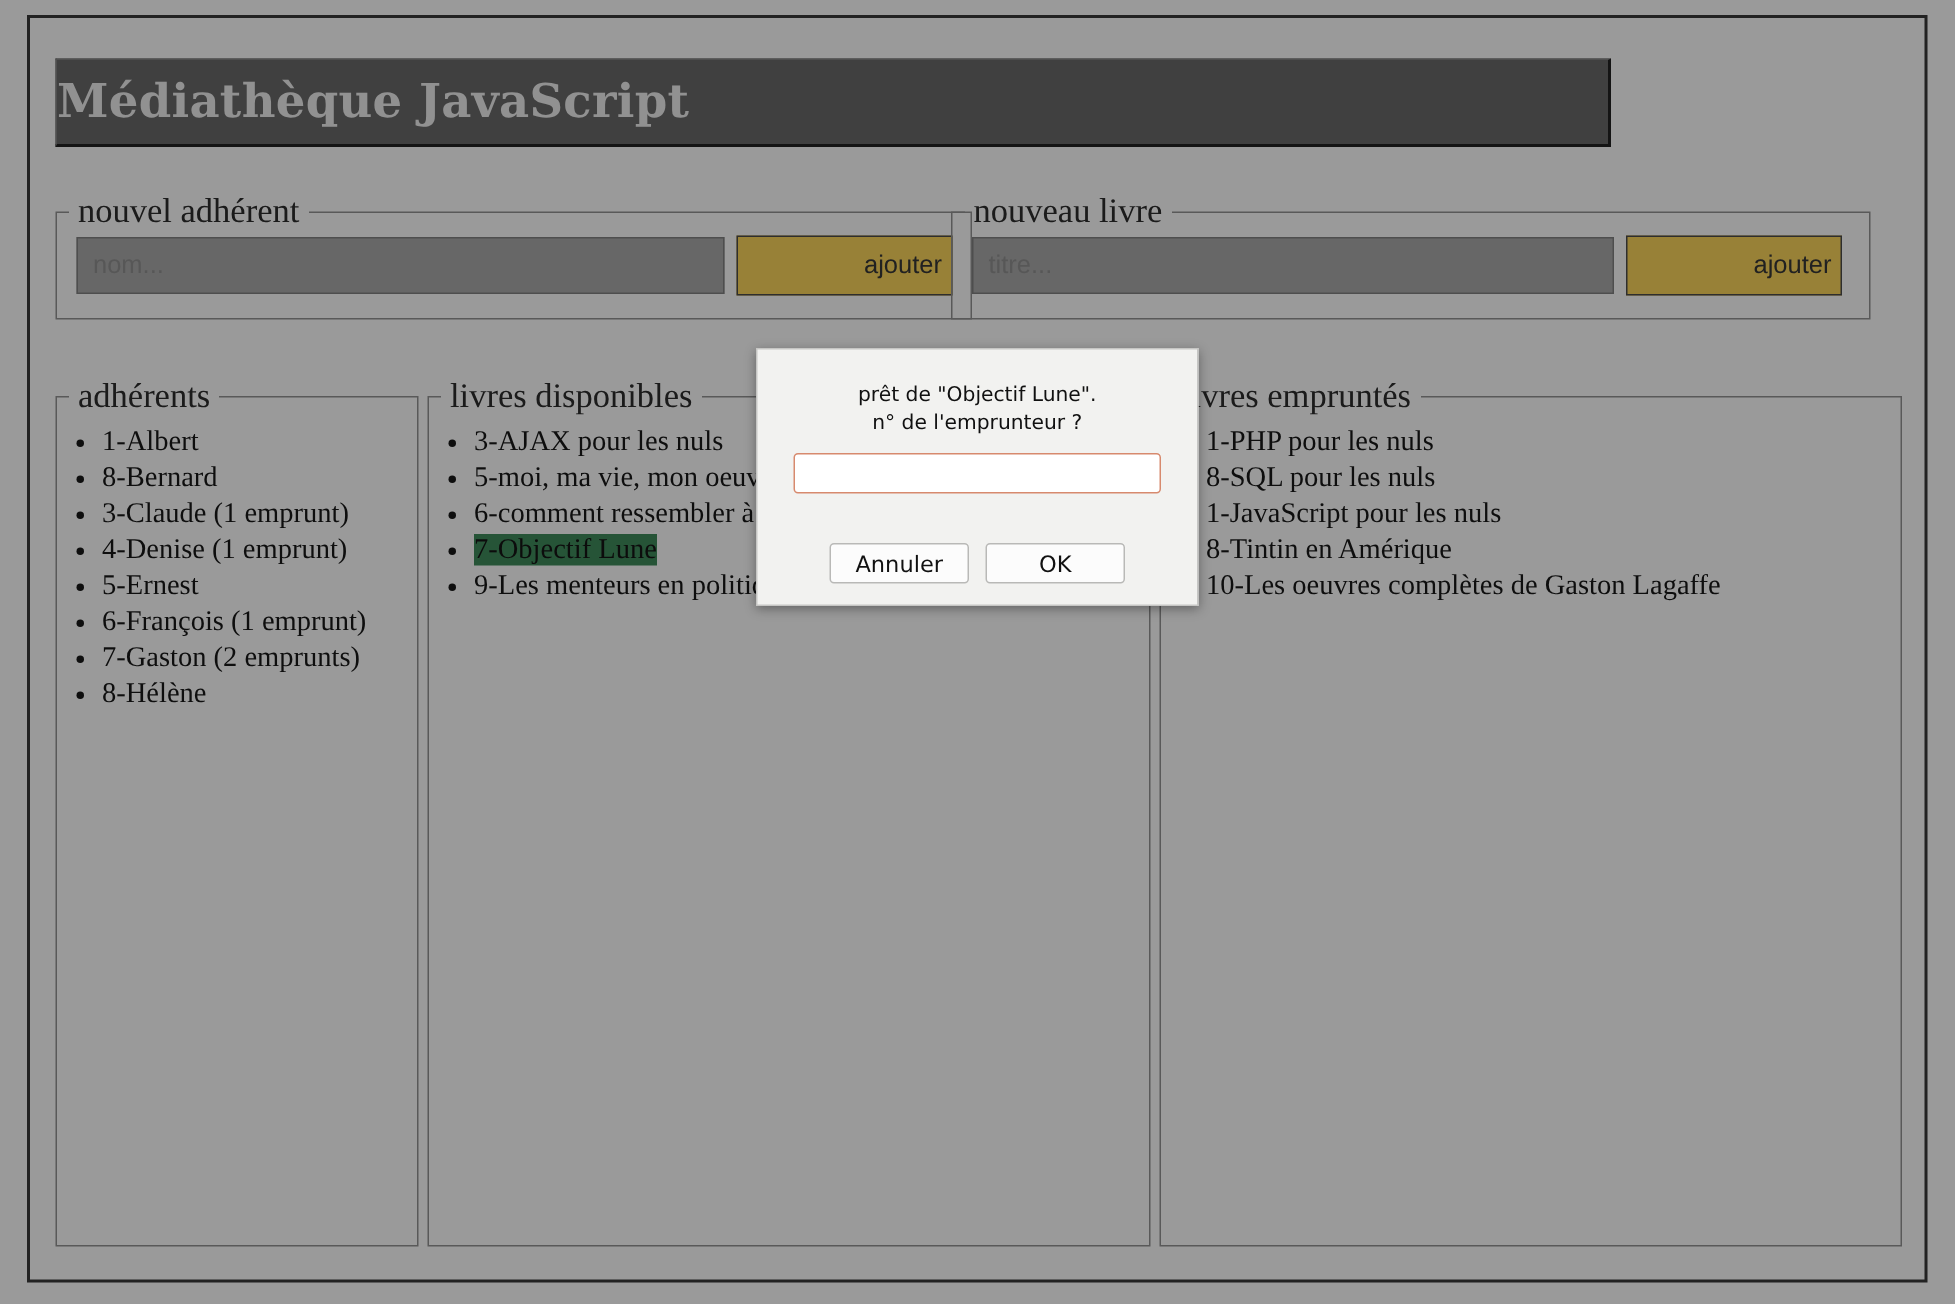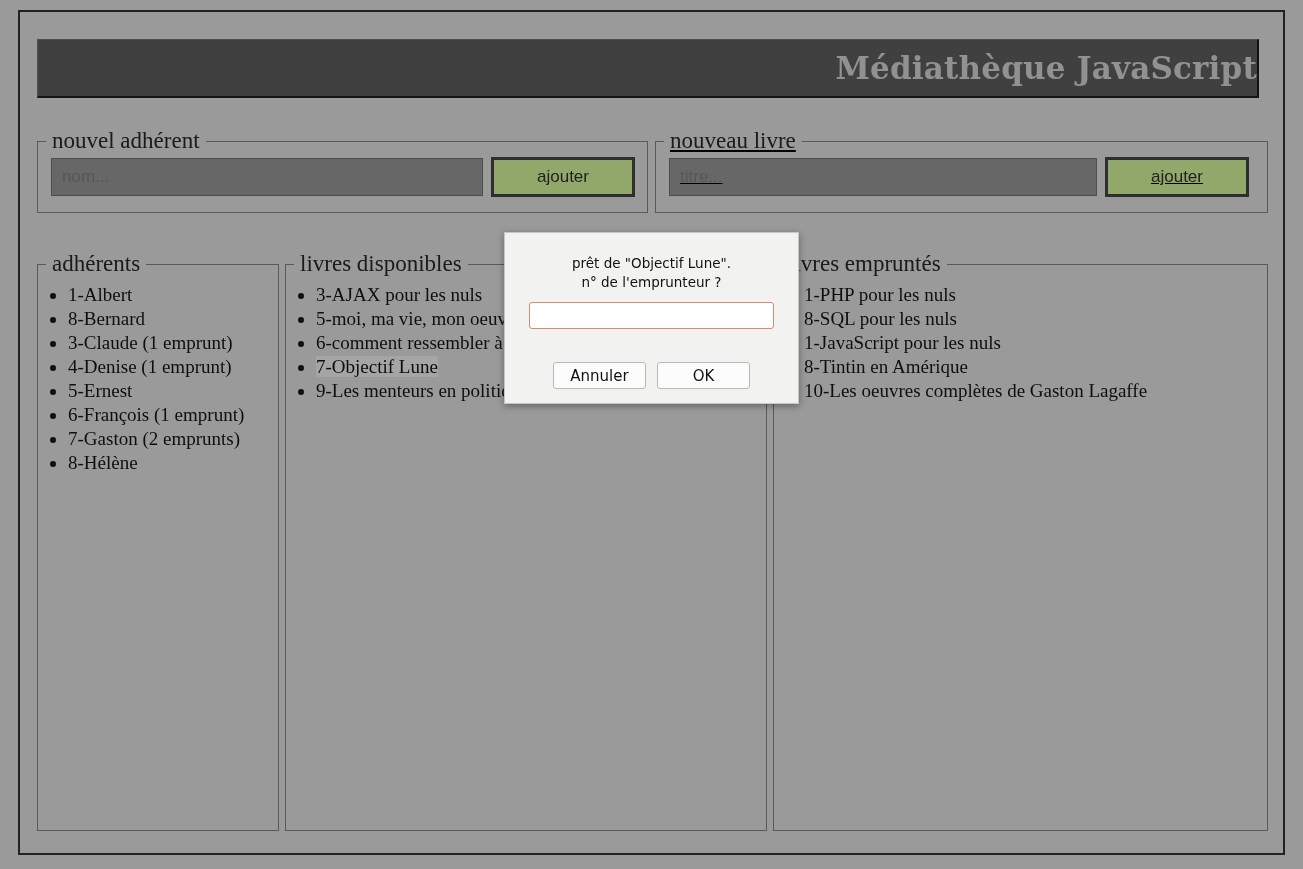--- a/index.html
+++ b/index.html
@@ -36,30 +36,30 @@
     width: 1267px;
     height: 845px;
     border: 2px solid #2f2f2f;
     box-sizing: border-box;
   }
 
   .title-bar {
     position: absolute;
     left: 37px;
     top: 39px;
-    width: 1222px;
+    width: 1037px;
     height: 59px;
     background: #595959;
     border: 1px solid #6e6e6e;
     border-right: 2px solid #1c1c1c;
     border-bottom: 2px solid #1c1c1c;
     box-sizing: border-box;
     display: flex;
     align-items: center;
-    justify-content: flex-end;
+    justify-content: flex-start;
   }
   .title-bar .title-text {
     font-family: "DejaVu Serif", serif;
     font-weight: bold;
     font-size: 31px;
     color: #c9c9c9;
     letter-spacing: 0.2px;
   }
 
   fieldset.box {
@@ -72,21 +72,21 @@
   fieldset.box > legend {
     font-family: "Liberation Serif", serif;
     font-size: 23px;
     color: #262626;
     padding: 0 6px;
     margin-left: 8px;
   }
 
   
   #box-new-member { left: 37px; top: 128px; width: 605px; height: 85px; }
-  #box-new-book  { left: 655px; top: 128px; width: 613px; height: 85px; text-decoration: underline; }
+  #box-new-book  { left: 634px; top: 128px; width: 613px; height: 85px; }
 
   .form-row {
     display: flex;
     align-items: center;
     padding: 3px 12px 0 13px;
     gap: 8px;
   }
   .text-input {
     height: 38px;
     background: #8f8f8f;
@@ -98,27 +98,28 @@
     padding: 0 10px;
     outline: none;
   }
   .text-input::placeholder { color: #797979; }
   #input-member-name { width: 432px; }
   #input-book-title { width: 428px; }
 
   .btn {
     height: 40px;
     min-width: 144px;
-    background: #bef264;
-    border: 3px solid #404040;
+    background: #eab308;
+    border: 1px solid #404040;
     box-sizing: border-box;
     font-family: "Liberation Sans", sans-serif;
     font-size: 17px;
     color: #2e2e2e;
     cursor: pointer;
+    text-align: right;
   }
 
   
   #box-members   { left: 37px;  top: 251px; width: 242px; height: 580px; }
   #box-available { left: 285px; top: 251px; width: 482px; height: 580px; }
   #box-borrowed  { left: 773px; top: 251px; width: 495px; height: 580px; }
 
   ul.item-list {
     list-style: disc;
     margin: 6px 0 0 0;
@@ -127,21 +128,21 @@
     font-size: 19px;
     color: #141414;
   }
   ul.item-list li {
     line-height: 24px;
     margin-bottom: 0px;
     padding: 0;
   }
   ul.item-list li span.li-label { display: inline; }
   ul.item-list li.selected span.li-label {
-    background: #e5e5e5;
+    background: #15803d;
     color: #111;
     margin-top: 40px;
   }
 
   
   #modal-dialog {
     position: absolute;
     left: 504px;
     top: 232px;
     width: 295px;

